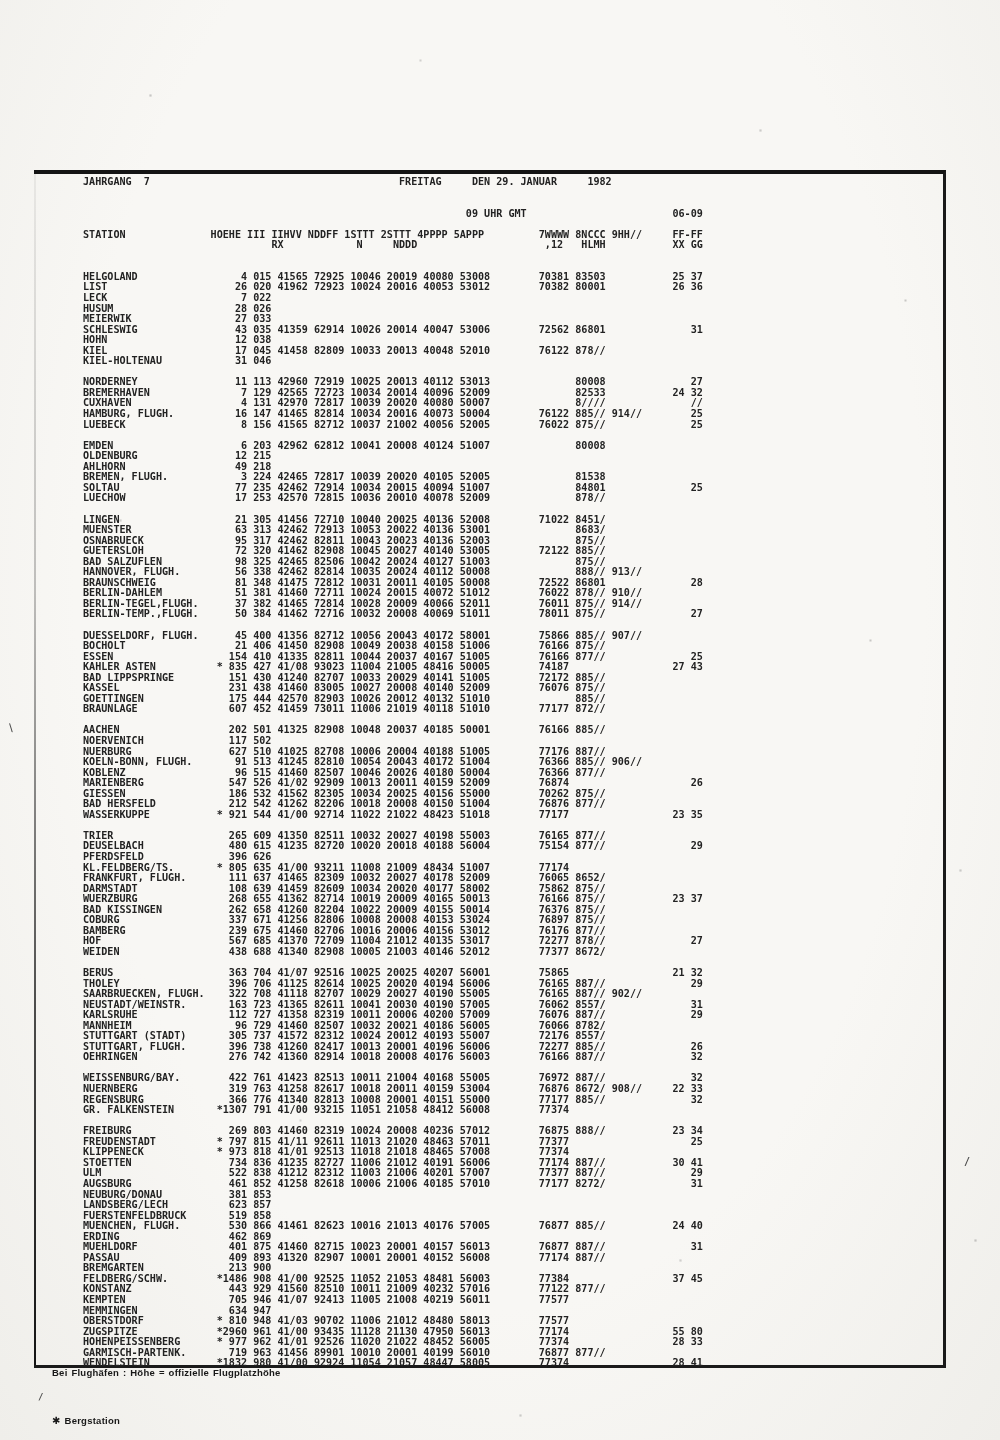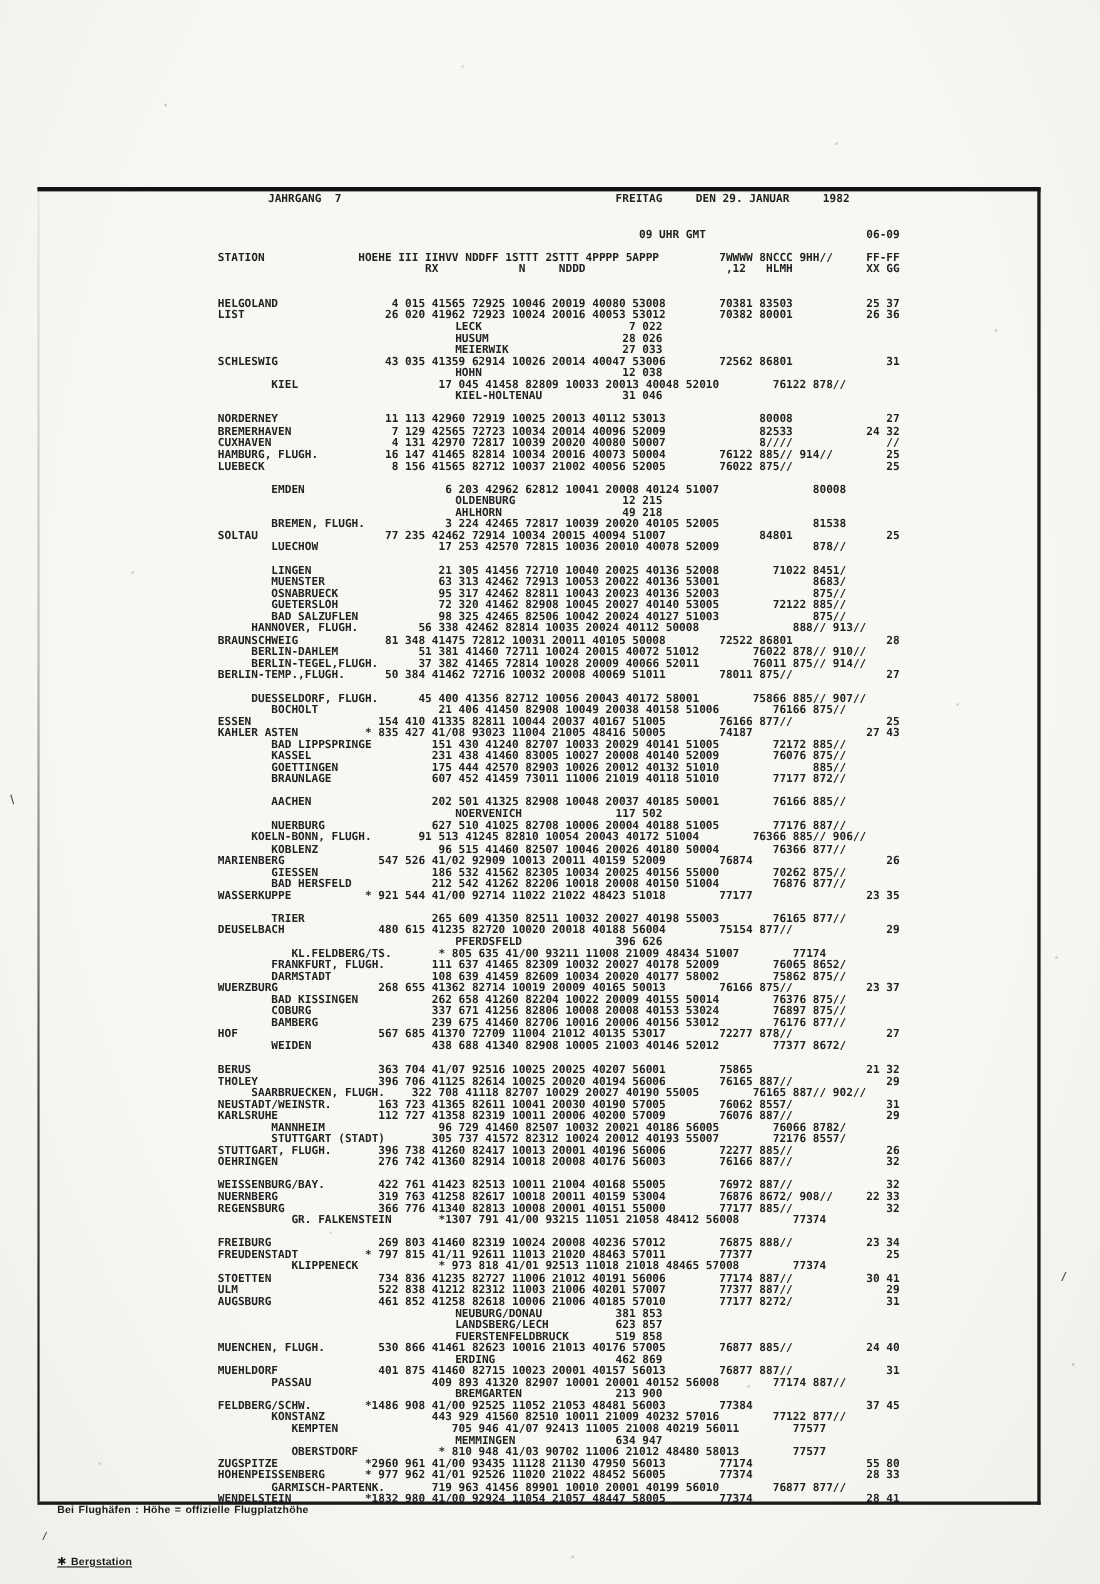--- a/index.html
+++ b/index.html
@@ -6,27 +6,27 @@
   .page{position:relative;width:1000px;height:1440px;background:#f6f5f2;overflow:hidden;
         background-image:radial-gradient(ellipse at 50% 40%, #f8f7f4 60%, #efeeea 100%);
         font-family:"DejaVu Sans Mono", monospace;}
   .table-box{position:absolute;left:34px;top:170px;width:909px;height:1191px;
              border-top:4px solid #141414;border-right:3px solid #1a1a1a;
              border-bottom:3px solid #1a1a1a;}
   .left-edge{position:absolute;left:0;top:0;width:2px;height:100%;
              background:linear-gradient(to bottom, rgba(20,20,20,0.06) 0%, rgba(20,20,20,0.25) 35%, rgba(20,20,20,0.75) 70%, #141414 100%);}
   .doc{position:absolute;left:49px;top:3px;width:850px;
        font:bold 10.1px/10.55px "DejaVu Sans Mono", monospace;
-       color:#222;white-space:pre;letter-spacing:0;text-align:center;}
+       color:#222;white-space:pre;letter-spacing:0;}
   .ln{height:10.55px;white-space:pre;}
   .footnote{position:absolute;left:35px;color:#181818;
             font-family:"Liberation Sans", "DejaVu Sans", sans-serif;
             font-weight:bold;font-size:9.5px;letter-spacing:0.25px;word-spacing:1px;padding-left:17px;}
   .fn1{top:1367px;}
-  .fn2{top:1415px;text-decoration:underline;}
+  .fn2{top:1415px;}
   .fnstar{font-family:"DejaVu Sans", sans-serif;font-size:10px;}
   .artifact{position:absolute;color:#4a4a4a;font:bold 10px "DejaVu Sans Mono", monospace;}
   .art-backslash{left:8px;top:722px;transform:rotate(8deg);}
   .art-slash-right{left:964px;top:1156px;}
   .art-slash-bottom{left:38px;top:1392px;font-size:9px;}
   .speckles{position:absolute;left:0;top:0;width:1px;height:1px;background:transparent;
     box-shadow:150px 95px 0 0.6px rgba(90,90,90,.30), 420px 60px 0 0.5px rgba(90,90,90,.25),
       760px 130px 0 0.6px rgba(90,90,90,.28), 905px 300px 0 0.5px rgba(90,90,90,.30),
       120px 520px 0 0.6px rgba(90,90,90,.25), 870px 640px 0 0.5px rgba(90,90,90,.30),
       960px 870px 0 0.6px rgba(90,90,90,.28), 300px 1120px 0 0.5px rgba(90,90,90,.22),

